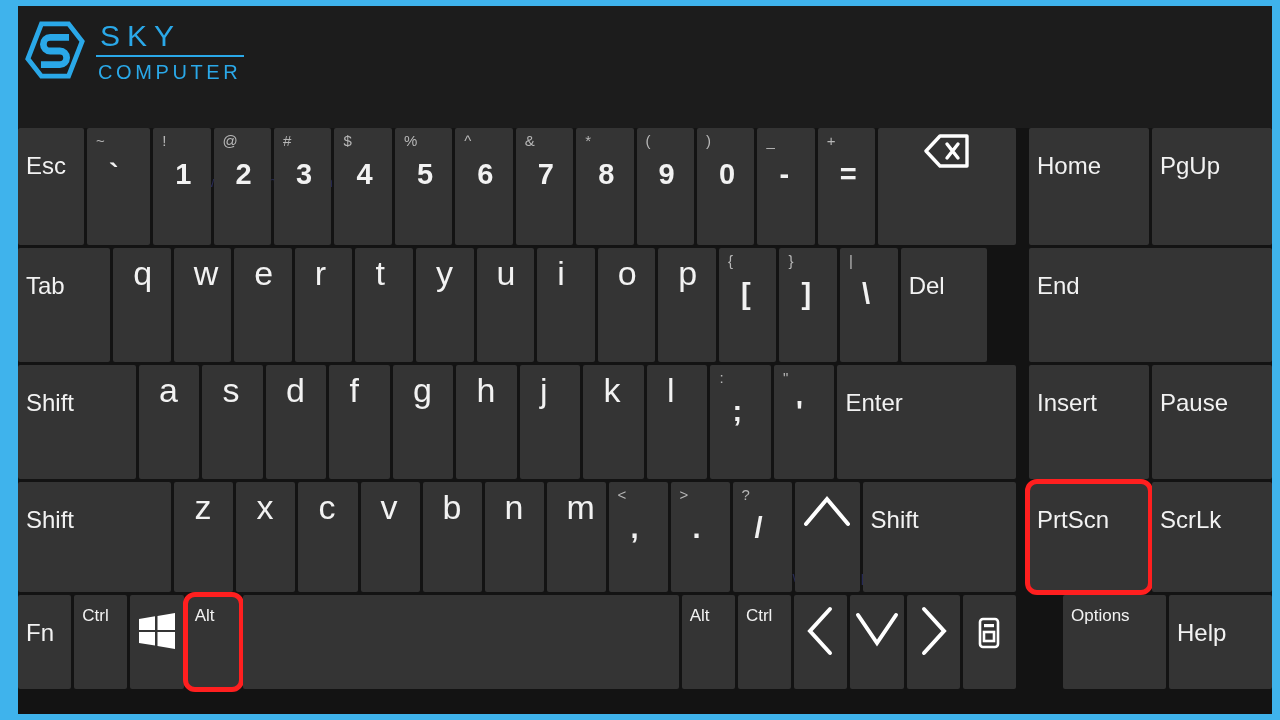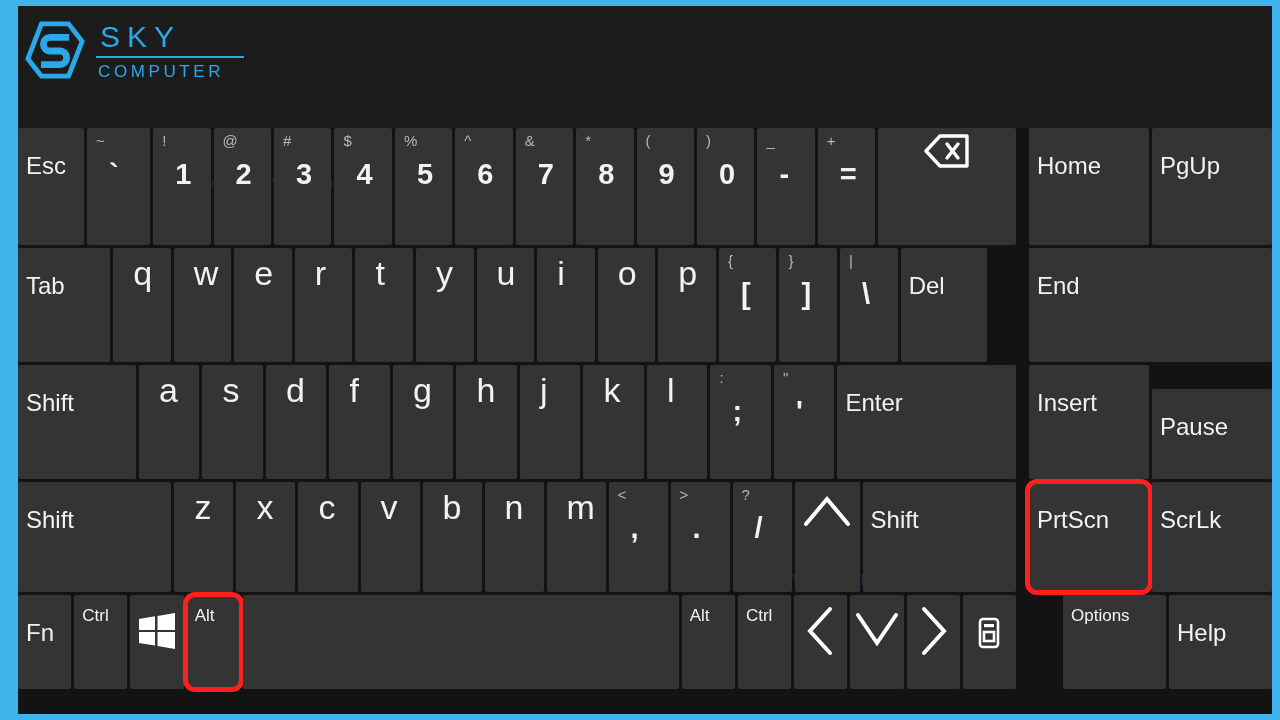--- a/index.html
+++ b/index.html
@@ -56,21 +56,21 @@
     padding-left: 4px;
     padding-bottom: 4px;
   }
   #logo-rule {
     height: 2px;
     background: #2aa8e8;
     width: 148px;
   }
   #logo-computer {
     color: #2aa8e8;
-    font-size: 17px;
+    font-size: 20px;
     letter-spacing: 3.6px;
     padding-top: 5px;
     padding-left: 2px;
   }
 
   
   #keyboard {
     position: absolute;
     left: 0; top: 122px;
     width: 1254px; height: 586px;
@@ -347,21 +347,21 @@
               <span class="bot">'</span>
             </div>
             <div class="key mid" style="flex: 2.95 1 0px;">
               <span class="lbl">Enter</span>
             </div>
           </div>
           <div class="nav-block">
             <div class="key mid" style="flex: 1 1 0px;">
               <span class="lbl">Insert</span>
             </div>
-            <div class="key mid" style="flex: 1 1 0px; margin-top: 24px;">
+            <div class="key mid" style="flex: 1 1 0px;">
               <span class="lbl">Pause</span>
             </div>
           </div>
         </div>
         <div class="krow" style="height: 113px;">
           <div class="main-block">
             <div class="key mid" style="flex: 2.6 1 0px;">
               <span class="lbl">Shift</span>
             </div>
             <div class="key alpha" style="flex: 1 1 0px;">

